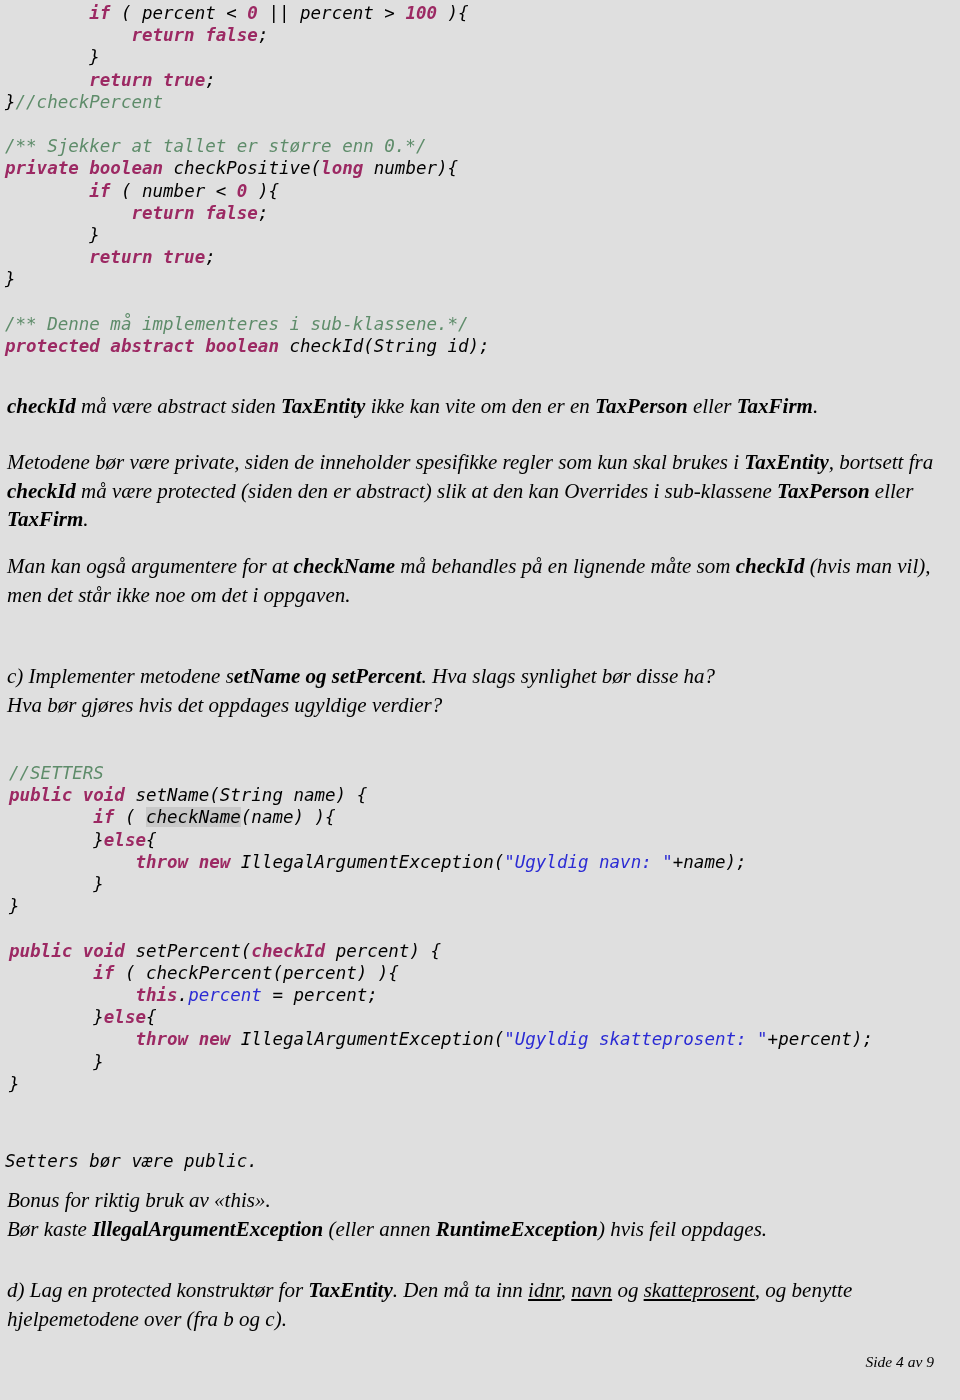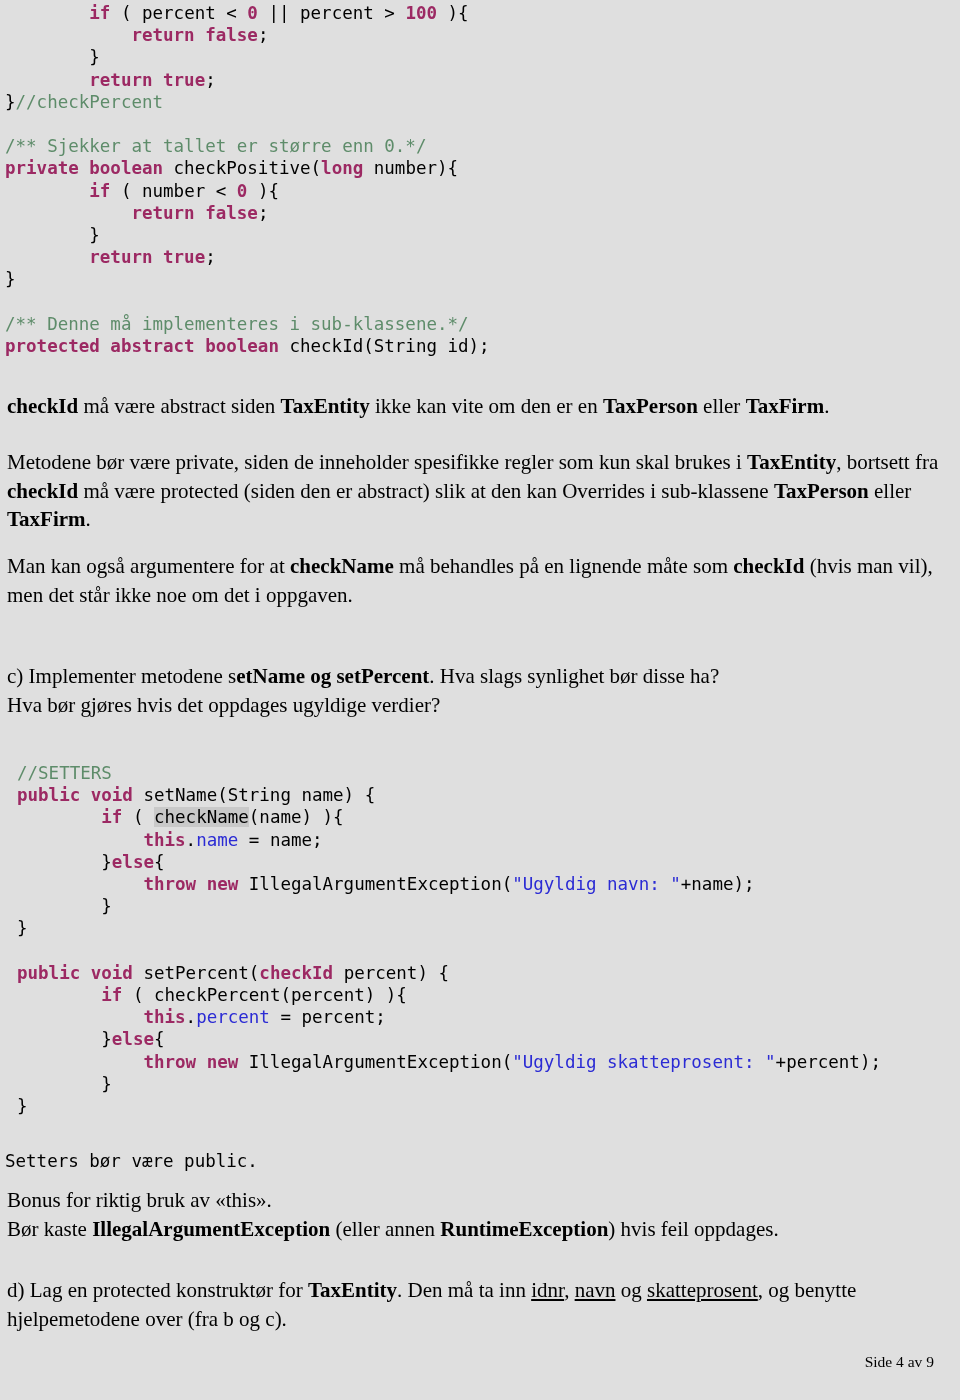--- a/index.html
+++ b/index.html
@@ -14,40 +14,41 @@
     color: #000;
     overflow: hidden;
     position: relative;
   }
 
   .page {
     position: relative;
     width: 948px;
     height: 1400px;
     box-sizing: border-box;
+    font-style: italic;
   }
 
   
   .code {
     font-family: "DejaVu Sans Mono", "Liberation Mono", monospace;
     font-size: 17.5px;
     line-height: 22.2px;
     white-space: pre;
     color: #000;
     letter-spacing: 0px;
     padding-left: 5px;
   }
   .code .kw      { color: #9c2963; font-weight: bold; }
   .code .cmt     { color: #5e8c6a; }
   .code .str     { color: #2b2bd4; }
   .code .fld     { color: #2b2bd4; }
   .code .hl      { background: #c9c9c9; }
 
   #code-block-1 { position: absolute; left: 0;  top: 2px;  }
-  #code-block-2 { position: absolute; left: 12px;  top: 762px; }
+  #code-block-2 { position: absolute; left: 4px;  top: 762px; }
   #code-tail    { position: absolute; left: 0;  top: 1150px; }
 
   
   .prose {
     font-family: "Liberation Serif", serif;
     font-size: 21px;
     line-height: 28.5px;
     color: #000;
     padding-left: 7px;
     padding-right: 22px;
@@ -111,21 +112,20 @@
 
   <div class="prose" id="p-metodene">Metodene bør være private, siden de inneholder spesifikke regler som kun skal brukes i <b>TaxEntity</b>, bortsett fra <b>checkId</b> må være protected (siden den er abstract) slik at den kan Overrides i sub-klassene <b>TaxPerson</b> eller <b>TaxFirm</b>.</div>
 
   <div class="prose" id="p-man-kan">Man kan også argumentere for at <b>checkName</b> må behandles på en lignende måte som <b>checkId</b> (hvis man vil), men det står ikke noe om det i oppgaven.</div>
 
   <div class="prose" id="p-task-c">c) Implementer metodene s<b>etName og setPercent</b>. Hva slags synlighet bør disse ha?<br>Hva bør gjøres hvis det oppdages ugyldige verdier?</div>
 
   <div class="code" id="code-block-2"><span><span class="cmt">//SETTERS</span>
 </span><span><span class="kw">public void</span> setName(String name) {
 </span><span>        <span class="kw">if</span> ( <span class="hl">checkName</span>(name) ){
-</span><span>            <span class="kw">this</span>.<span class="fld">name</span> = name;
 </span><span>        }<span class="kw">else</span>{
 </span><span>            <span class="kw">throw new</span> IllegalArgumentException(<span class="str">"Ugyldig navn: "</span>+name);
 </span><span>        }
 </span><span>}
 </span><span>
 </span><span><span class="kw">public void</span> setPercent(<span class="kw">checkId</span> percent) {
 </span><span>        <span class="kw">if</span> ( checkPercent(percent) ){
 </span><span>            <span class="kw">this</span>.<span class="fld">percent</span> = percent;
 </span><span>        }<span class="kw">else</span>{
 </span><span>            <span class="kw">throw new</span> IllegalArgumentException(<span class="str">"Ugyldig skatteprosent: "</span>+percent);

